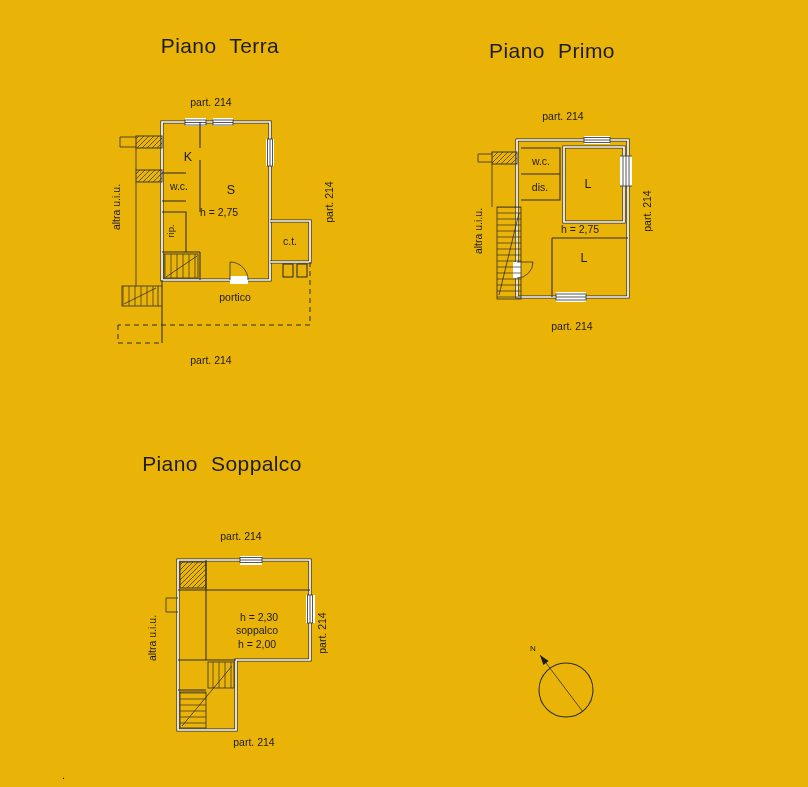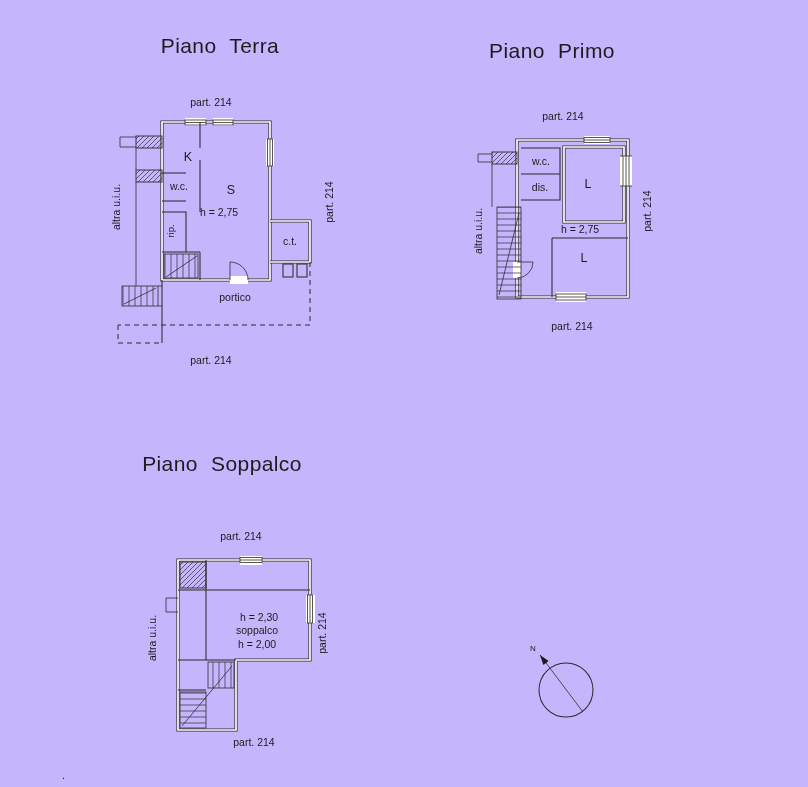--- a/index.html
+++ b/index.html
@@ -1,20 +1,20 @@
 <!DOCTYPE html>
 <html><head>
 <meta charset="utf-8">
 <style>
   * { margin:0; padding:0; box-sizing:border-box; }
   html,body { background:#ffffff; }
   .sheet {
     position:relative;
     width:808px; height:787px;
-    background:#c4b5fd;
+    background:#eab308;
     font-family:"Liberation Sans", sans-serif;
     overflow:hidden;
   }
   svg text {
     font-family:"Liberation Sans", sans-serif;
     fill:#1c1c1c;
   }
   .title { font-size:21px; word-spacing:7px; letter-spacing:0.4px; }
   .lbl   { font-size:10.5px; }
   .room  { font-size:12.5px; }

